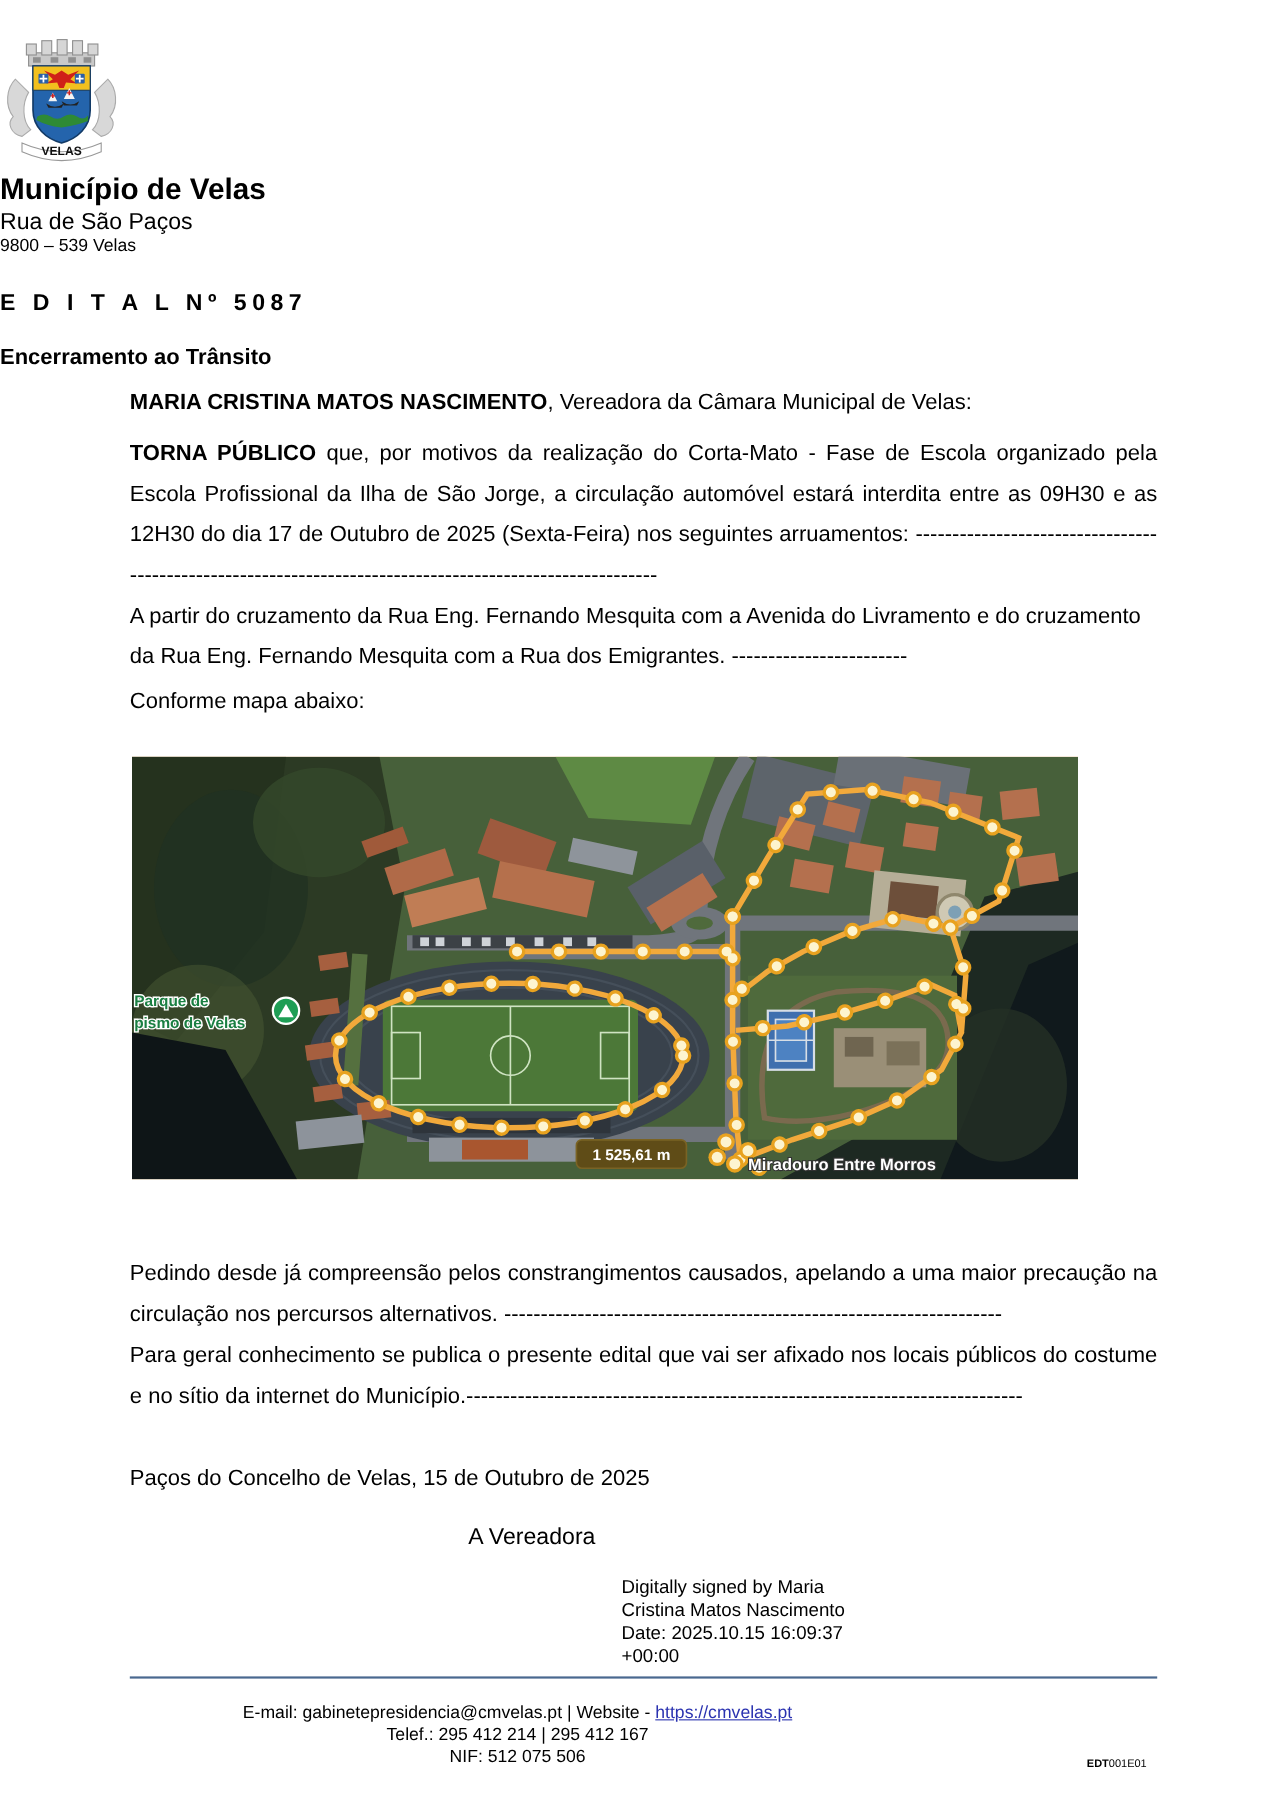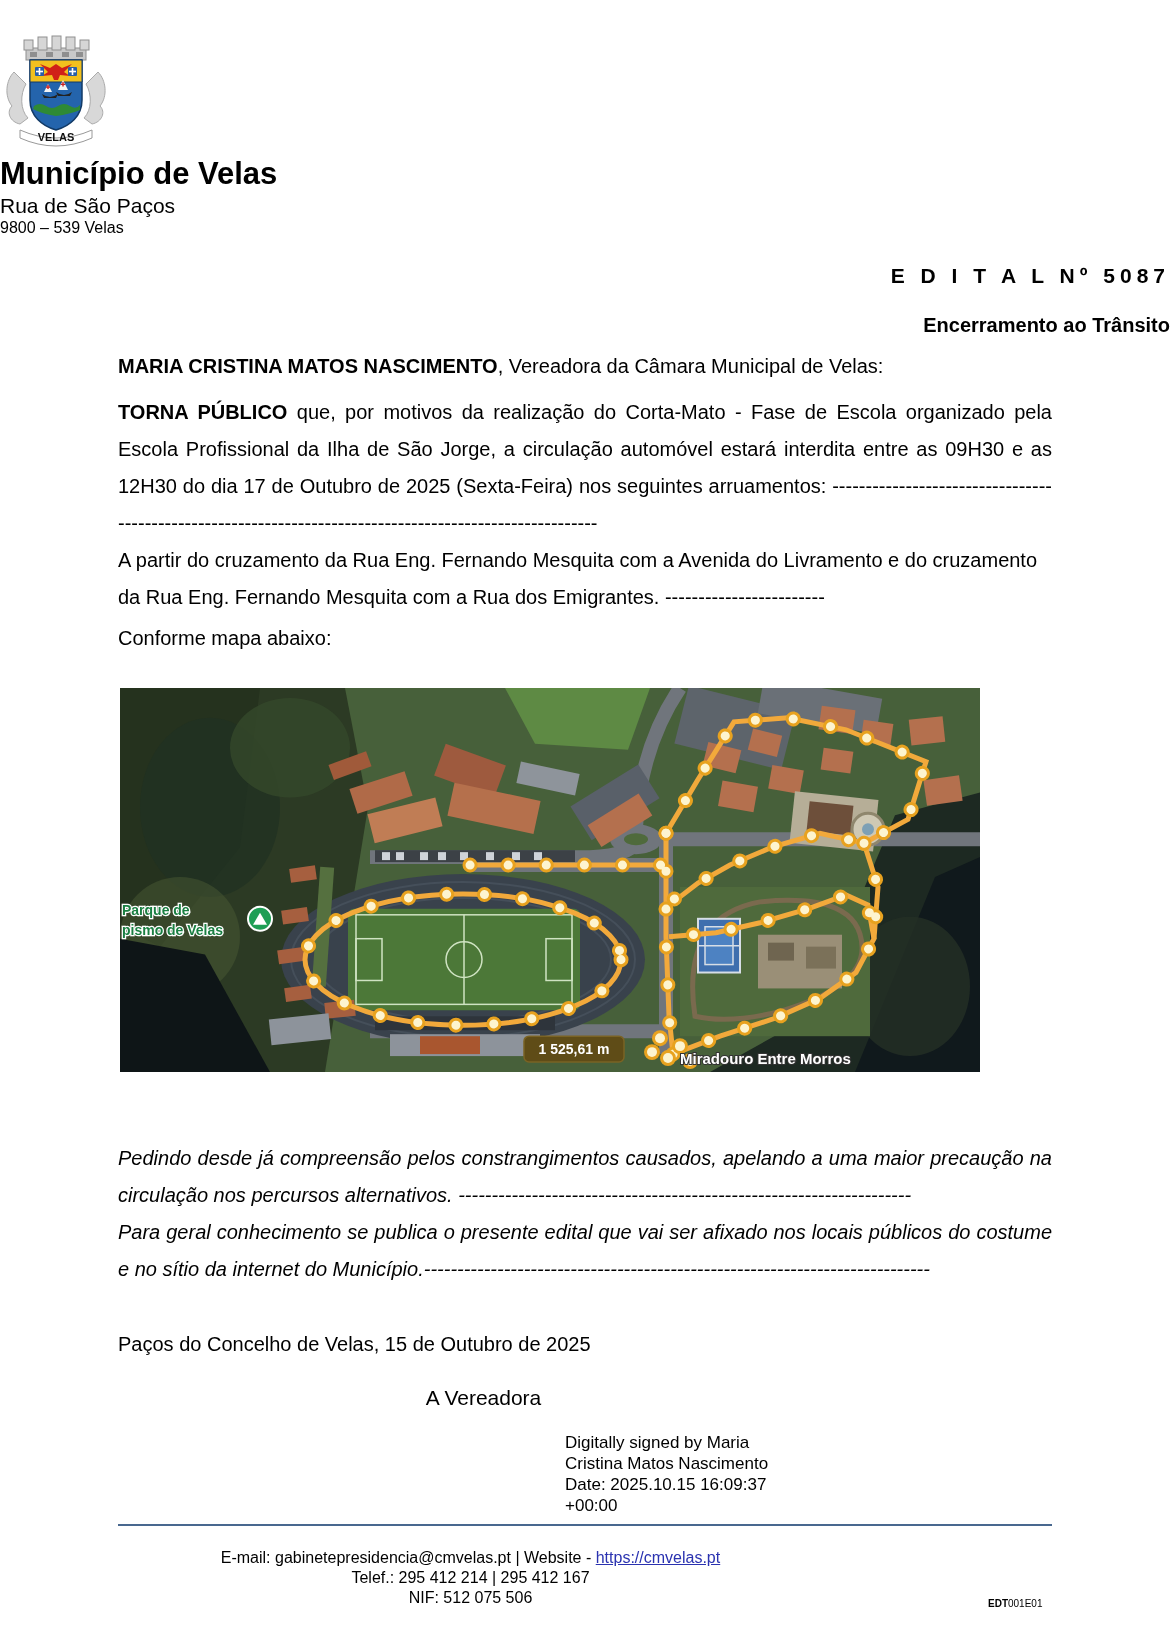--- a/index.html
+++ b/index.html
@@ -8,32 +8,32 @@
     width:1170px;height:1650px;
     margin:0 auto;
     background:#ffffff;
     font-family:"Liberation Sans", sans-serif;
     color:#000;
     overflow:hidden;
   }
   .abs{position:absolute;}
   .doc-header{left:0;top:34px;width:1170px;}
   .crest-wrap{display:inline-block;width:112px;height:116px;}
-  .municipality{font-size:31px;font-weight:bold;margin-top:2px;}
+  .municipality{font-size:27px;font-weight:bold;margin-top:2px;}
   .address{font-size:21px;margin-top:2px;}
   .postal{font-size:16px;margin-top:1px;}
-  .edital-title{left:0;top:264px;width:1170px;text-align:right;font-size:21px;font-weight:bold;letter-spacing:5px;}
-  .subject{left:0;top:314px;width:1170px;text-align:right;font-size:20px;font-weight:bold;}
+  .edital-title{left:0;top:264px;width:1170px;text-align:left;font-size:21px;font-weight:bold;letter-spacing:5px;}
+  .subject{left:0;top:314px;width:1170px;text-align:left;font-size:20px;font-weight:bold;}
   .para{left:118px;width:934px;font-size:20px;line-height:37px;}
   .p1{top:348px;}
   .p2{top:394px;text-align:justify;}
   .p3{top:542px;}
   .p4{top:620px;}
   .p56{top:1140px;text-align:justify;}
-  .p56 p{margin:0;padding:0;text-align:justify;font-style:italic;}
+  .p56 p{margin:0;padding:0;text-align:justify;}
   .b{font-weight:bold;}
   .map-box{left:120px;top:688px;width:860px;height:384px;background:#fdba74;}
   .date-line{top:1326px;}
   .role-line{left:0;top:1386px;width:967px;text-align:center;font-size:21px;}
   .sig-name{left:347px;top:1438px;font-size:28px;line-height:30px;}
   .sig-details{left:565px;top:1432px;font-size:17px;line-height:21px;}
   .sig-rule{left:118px;top:1524px;width:934px;border-top:2px solid #49688f;height:0;}
   .footer{left:0;top:1548px;width:941px;text-align:center;font-size:16px;line-height:20px;}
   .footer a{color:#2a32b0;text-decoration:underline;cursor:pointer;}
   .doc-code{left:988px;top:1598px;font-size:10px;}

